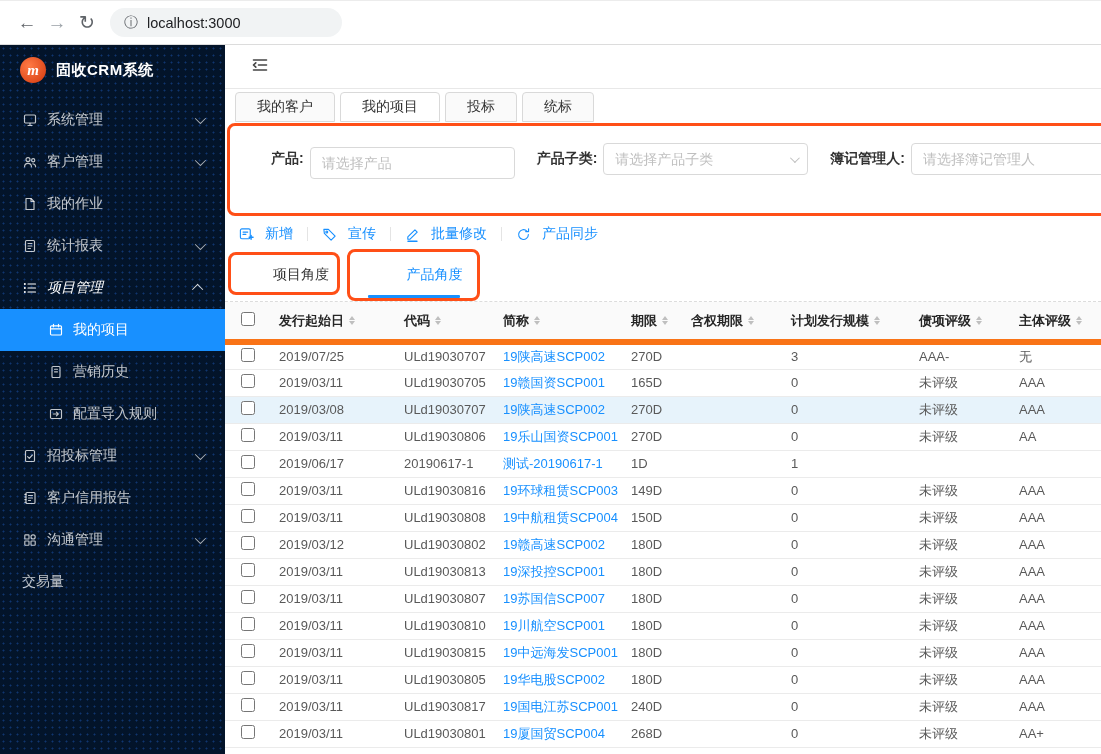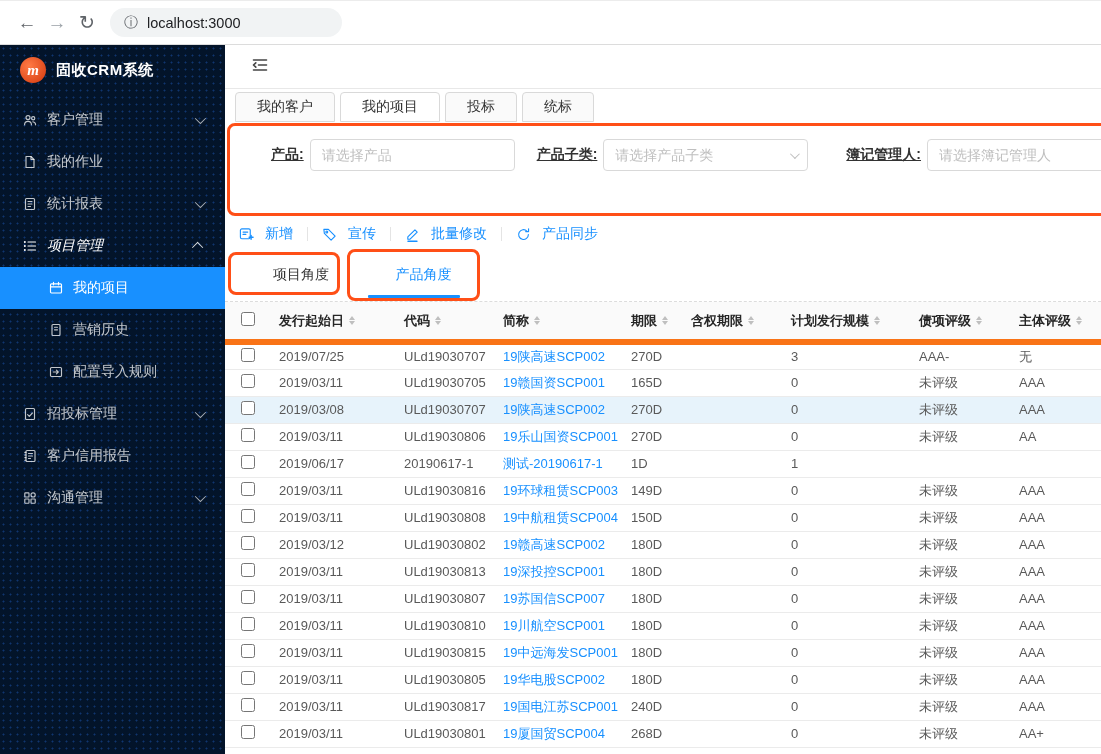--- a/index.html
+++ b/index.html
@@ -48,39 +48,39 @@
   .tabbar { height:33px; display:flex; align-items:flex-end; gap:5px; padding:0 0 0 10px; }
   .tab { height:30px; padding:0 21px; display:flex; align-items:center; background:#fafafa;
     border:1px solid #d9d9d9; border-radius:4px 4px 0 0; font-size:14px; color:#333; cursor:pointer; }
   .tab.active { background:#fff; }
 
   
   .filter-wrap { height:97px; position:relative; }
   .annotation-box { position:absolute; border:3px solid #ff4f17; border-radius:8px; pointer-events:none; z-index:6; }
   .anno-filter { left:2px; top:1px; right:-18px; bottom:3px; }
   .filter-row { display:flex; align-items:center; padding:17px 0 0 46px; }
-  .f-label { font-size:14px; font-weight:600; color:#333; margin-right:6px; white-space:nowrap;text-decoration:underline; }
+  .f-label { font-size:14px; font-weight:600; color:#333; margin-right:6px; white-space:nowrap; }
   .f-input { height:32px; border:1px solid #d9d9d9; border-radius:4px; padding:0 11px; font-size:14px;
     color:#333; outline:none; font-family:inherit; }
   .f-input::placeholder { color:#bfbfbf; }
   .sel-wrap { position:relative; display:inline-flex; align-items:center; }
   .sel-chev { position:absolute; right:11px; width:7px; height:7px; border-right:1.3px solid #bfbfbf;
     border-bottom:1.3px solid #bfbfbf; transform:rotate(45deg) translateY(-2px); pointer-events:none; }
 
   
   .toolbar { height:30px; display:flex; align-items:center; padding-left:12px; color:#1890ff; }
   .tool-btn { display:flex; align-items:center; gap:11px; font-size:14px; cursor:pointer; padding:0 2px; }
   .tool-btn svg { width:15px; height:15px; stroke:currentColor; fill:none; stroke-width:1.2; stroke-linecap:round; stroke-linejoin:round; }
   .tool-sep { width:1px; height:14px; background:#e4e4e4; margin:0 12px; }
 
   
   .subtabs { height:53px; position:relative; display:flex; align-items:center; border-bottom:1px dashed #dcdcdc; }
   .subtab { font-size:14px; color:#333; text-align:center; cursor:pointer; }
   .subtab.one { width:112px; margin-left:20px; }
-  .subtab.two { width:131px; margin-left:1px; }
+  .subtab.two { width:131px; margin-left:12px; }
   .subtab.active { color:#1890ff; }
   .ink-bar { position:absolute; left:143px; bottom:3px; width:92px; height:3px; background:#1890ff; border-radius:1px; }
   .anno-sub1 { left:3px; top:3px; width:112px; height:43px; }
   .anno-sub2 { left:122px; top:0px; width:133px; height:52px; }
 
   
   .table-area { overflow:hidden; }
   table { width:896px; table-layout:fixed; border-collapse:collapse; font-size:13px; }
   col.c0{width:46px} col.c1{width:125px} col.c2{width:99px} col.c3{width:128px} col.c4{width:60px}
   col.c5{width:100px} col.c6{width:128px} col.c7{width:100px} col.c8{width:110px}
@@ -118,20 +118,30 @@
       <div class="logo">
         <span class="logo-badge">
             <span>m</span>
           </span>
         <span class="logo-title">固收CRM系统</span>
       </div>
       <nav class="menu">
         <div class="menu-item">
           <span class="mi-icon">
               <svg viewBox="0 0 14 14">
+                <rect x="1.5" y="2" width="11" height="8" rx="1"></rect>
+                <path d="M5 12.5h4M7 10.2v2.3"></path>
+              </svg>
+            </span>
+          <span>系统管理</span>
+          <span class="chev down"></span>
+        </div>
+        <div class="menu-item">
+          <span class="mi-icon">
+              <svg viewBox="0 0 14 14">
                 <circle cx="5" cy="4.6" r="2"></circle>
                 <path d="M1.6 11.8c0-2 1.5-3.4 3.4-3.4s3.4 1.4 3.4 3.4"></path>
                 <circle cx="10.2" cy="5.2" r="1.6"></circle>
                 <path d="M9.8 8.8c1.7.3 2.8 1.5 2.8 3"></path>
               </svg>
             </span>
           <span>客户管理</span>
           <span class="chev down"></span>
         </div>
         <div class="menu-item">
@@ -213,20 +223,23 @@
           <span class="mi-icon">
               <svg viewBox="0 0 14 14">
                 <rect x="1.8" y="1.8" width="4.2" height="4.2" rx=".6"></rect>
                 <rect x="8" y="1.8" width="4.2" height="4.2" rx="2"></rect>
                 <rect x="1.8" y="8" width="4.2" height="4.2" rx=".6"></rect>
                 <rect x="8" y="8" width="4.2" height="4.2" rx=".6"></rect>
               </svg>
             </span>
           <span>沟通管理</span>
           <span class="chev down"></span>
+        </div>
+        <div class="menu-item">
+          <span>交易量</span>
         </div>
       </nav>
     </aside>
 
     <main class="main">
 
       <div class="topbar">
         <span class="fold-ic">
           <svg viewBox="0 0 18 18">
               <path d="M2.5 4h13M7.5 9h8M2.5 14h13"></path>
@@ -247,27 +260,27 @@
           </div>
         <div class="tab">
             <span>统标</span>
           </div>
       </div>
 
       <div class="filter-wrap">
         <div class="annotation-box anno-filter"></div>
         <div class="filter-row">
           <span class="f-label">产品:</span>
-          <input class="f-input" style="width: 222px;" placeholder="请选择产品">
+          <input class="f-input" style="width: 222px; margin-top: 8px;" placeholder="请选择产品">
           <span class="f-label" style="margin-left:22px">产品子类:</span>
           <span class="sel-wrap">
             <input class="f-input" style="width: 205px;" placeholder="请选择产品子类">
             <span class="sel-chev"></span>
           </span>
-          <span class="f-label" style="margin-left:38px">簿记管理人:</span>
+          <span class="f-label" style="margin-left:22px">簿记管理人:</span>
           <input class="f-input" style="width: 197px;" placeholder="请选择簿记管理人">
 
         </div>
       </div>
 
       <div class="toolbar">
         <div class="tool-btn">
           <svg viewBox="0 0 16 16">
               <rect x="1.5" y="2" width="10.5" height="10.5" rx="1.5"></rect>
               <path d="M4.3 5.4h5M4.3 7.9h3"></path>

